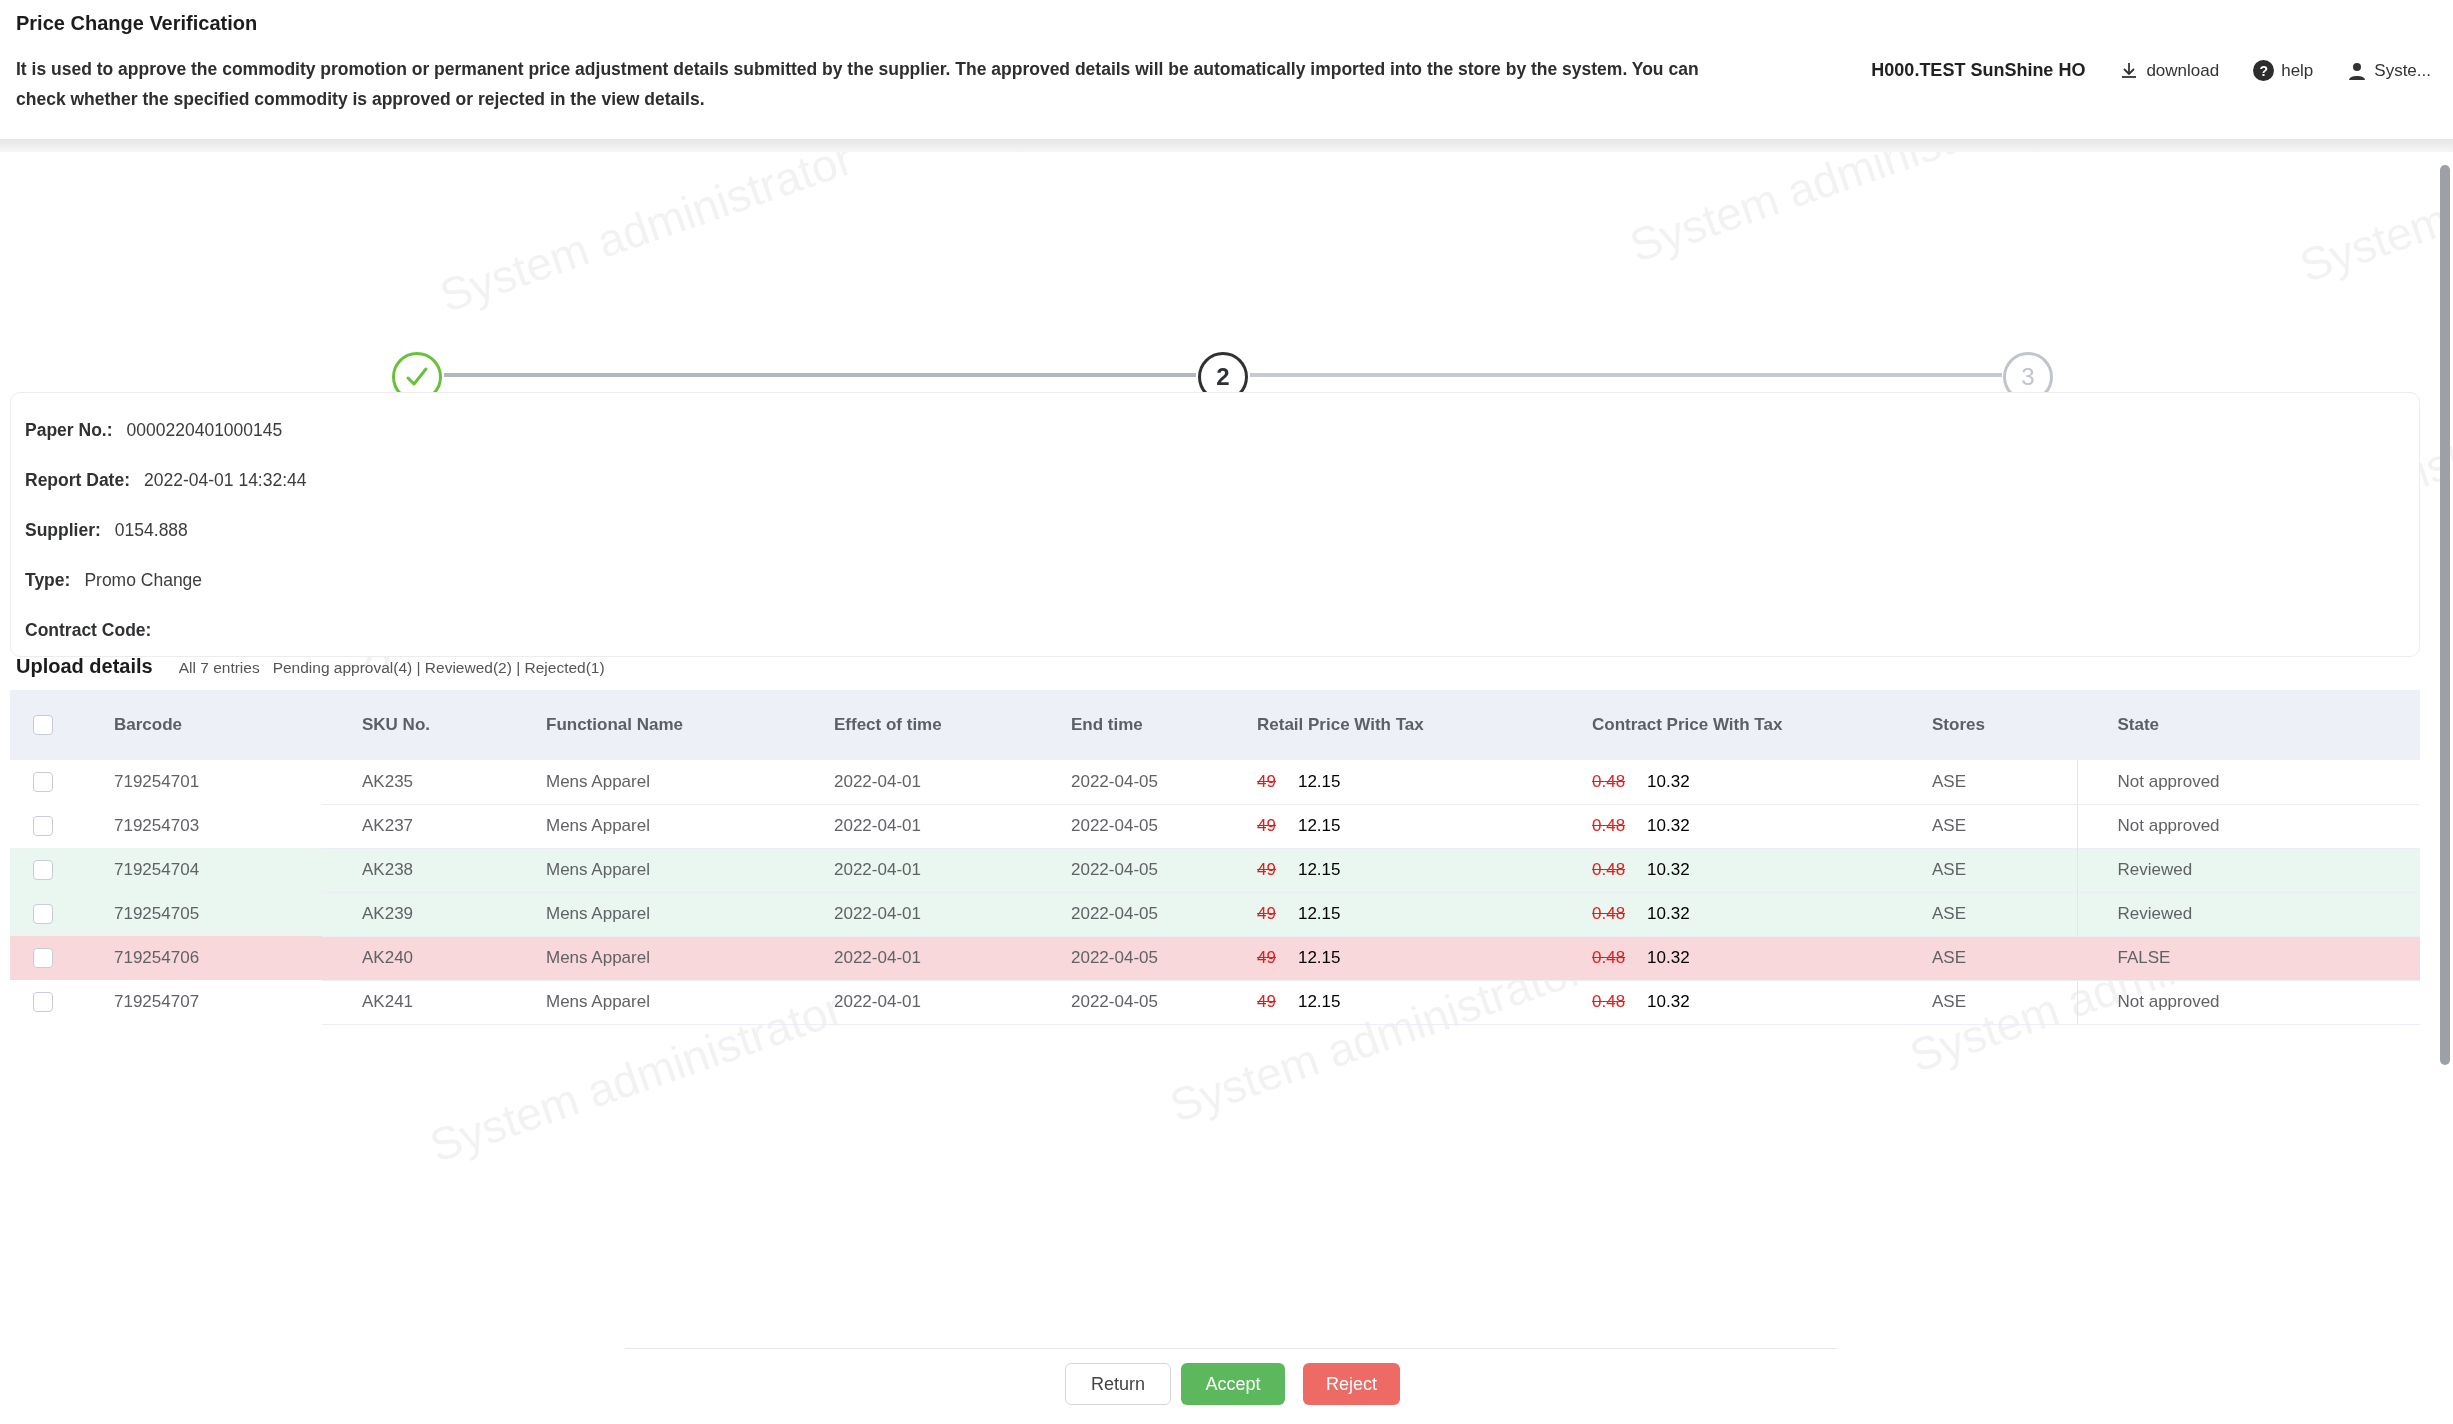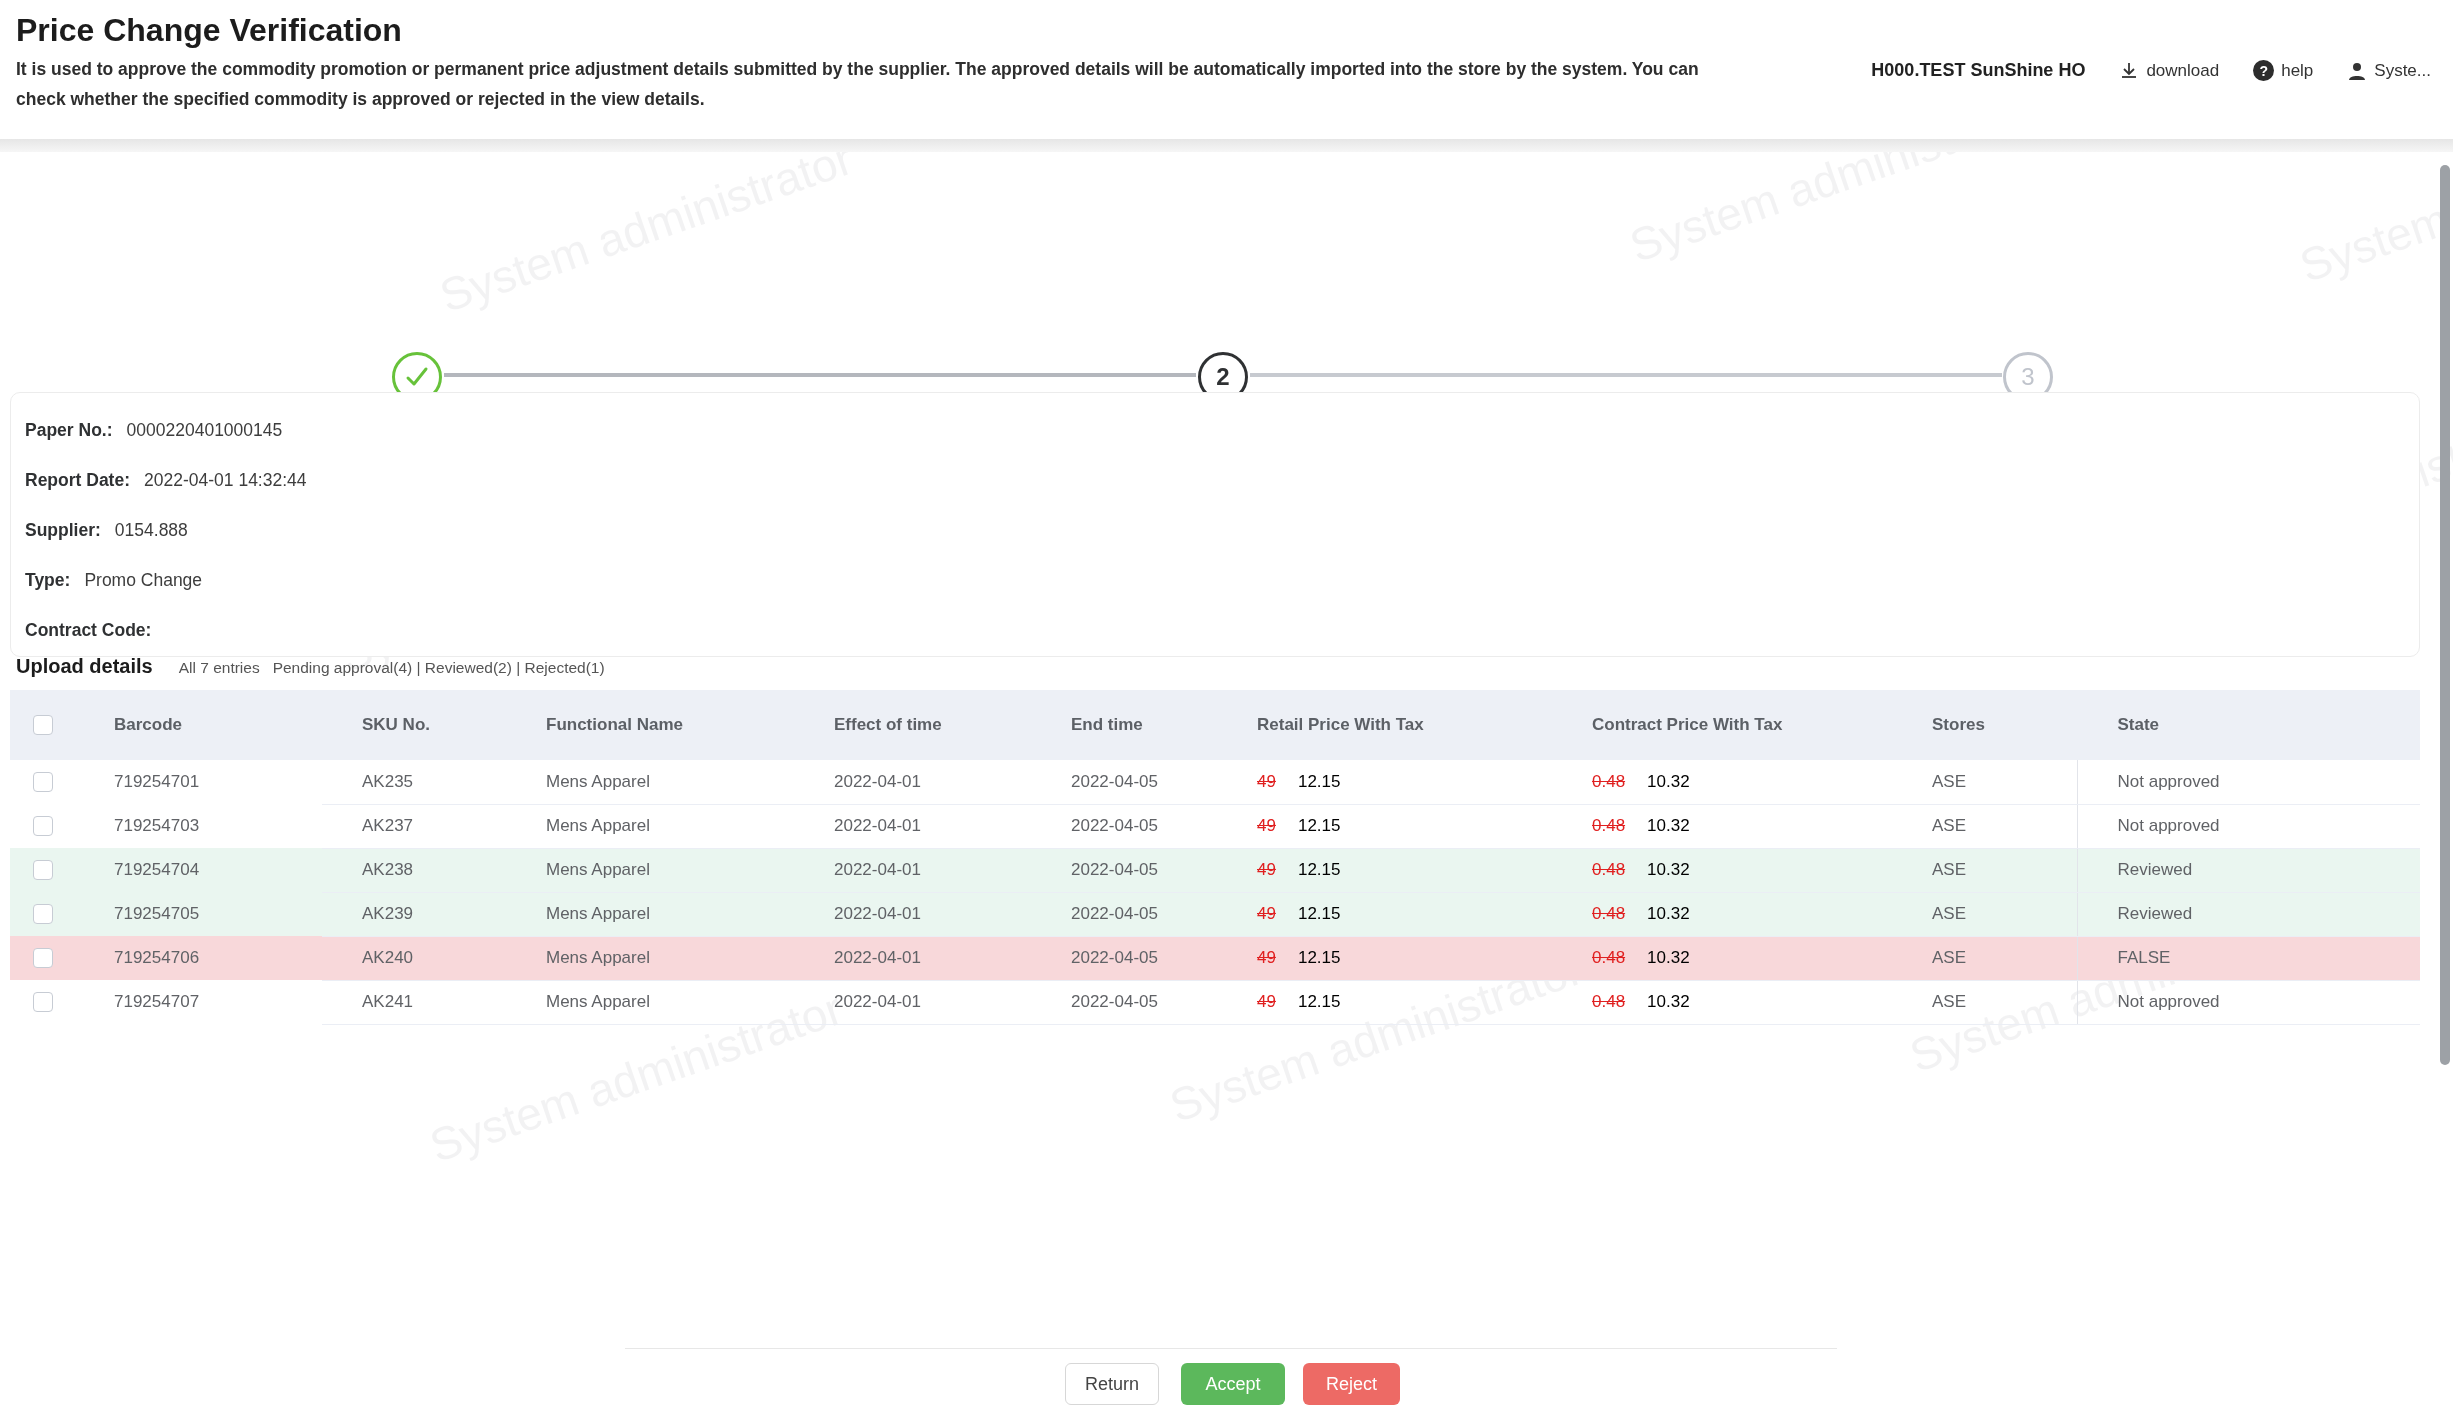--- a/index.html
+++ b/index.html
@@ -5,21 +5,21 @@
   * { margin:0; padding:0; box-sizing:border-box; }
   html,body { width:2453px; height:1424px; background:#fff; font-family:"Liberation Sans", sans-serif; }
   .page { position:relative; width:2453px; height:1424px; overflow:hidden; background:#fff; }
 
   
   .wm { position:absolute; white-space:nowrap; font-size:46px; color:rgba(125,125,135,0.10);
         transform:rotate(-19deg); pointer-events:none; z-index:5; }
 
   
   .hdr { position:absolute; left:0; top:0; width:2453px; height:139px; background:#fff; z-index:10; }
-  .hdr-title { position:absolute; left:16px; top:12px; font-size:32px; font-weight:bold; color:#1c1c1c; }
+  .hdr-title { position:absolute; left:16px; top:12px; font-size:20px; font-weight:bold; color:#1c1c1c; }
   .hdr-desc { position:absolute; left:16px; top:54px; width:1720px; font-size:17.5px; line-height:30px;
               font-weight:600; color:#2e2e2e; }
   .hdr-right { position:absolute; right:22px; top:60px; display:flex; align-items:center; gap:34px; }
   .org-name { font-size:18px; font-weight:bold; color:#222; }
   .hdr-link { display:flex; align-items:center; gap:7px; font-size:17px; color:#333; cursor:pointer; }
   .qmark { display:inline-flex; width:21px; height:21px; border-radius:50%; background:#2d2d2d; color:#fff;
            font-size:14px; font-weight:bold; align-items:center; justify-content:center; }
 
   .gray-band { position:absolute; left:0; top:139px; width:2453px; height:13px;
                background:linear-gradient(180deg,#e6e6e6,#f6f6f6); z-index:9; }
@@ -71,21 +71,21 @@
   th.c-state { border-left-color:transparent; }
   .cb { display:inline-block; width:20px; height:20px; border:1px solid #c7ccd4; border-radius:4px;
         background:#fff; vertical-align:middle; cursor:pointer; }
   .price-old { color:#e02020; text-decoration:line-through; margin-right:22px; }
   .price-new { color:#000000; }
 
   
   .foot-divider { position:absolute; left:625px; top:1348px; width:1212px; height:1px; background:#e7e7e7; z-index:6; }
   .btn { position:absolute; top:1363px; height:42px; border-radius:6px; font-size:18px; display:flex;
          align-items:center; justify-content:center; cursor:pointer; z-index:7; }
-  .btn-return { left:1065px; width:94px; background:#fff; border:1px solid #d7d7d7; color:#444; }
+  .btn-return { left:1065px; width:106px; background:#fff; border:1px solid #d7d7d7; color:#444; }
   .btn-accept { left:1181px; width:104px; background:#5cb85c; color:#fff; border:none; }
   .btn-reject { left:1303px; width:97px; background:#ed6a65; color:#fff; border:none; }
 
   
   .scrollbar-thumb { position:absolute; right:3px; top:165px; width:10px; height:900px;
                      background:#9da1a6; border-radius:5px; z-index:20; }
 
   svg { display:block; }
 </style>
 </head>

